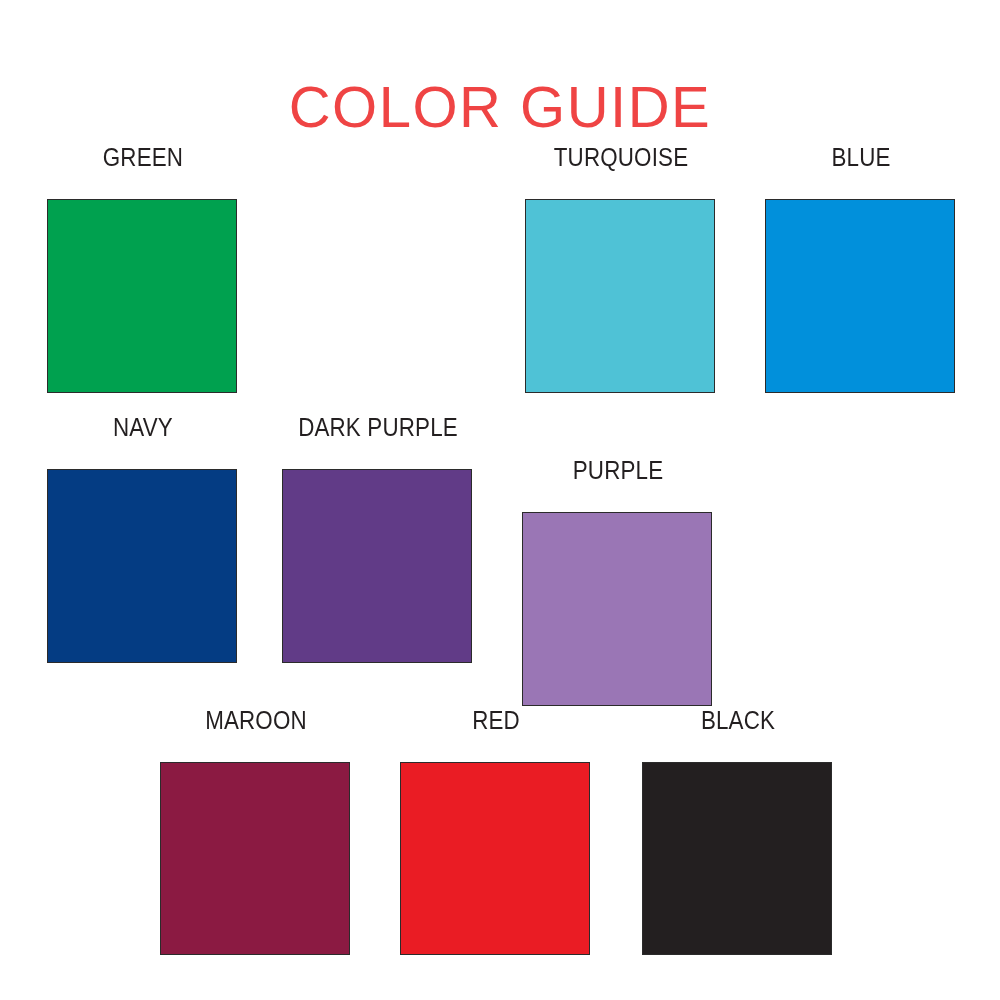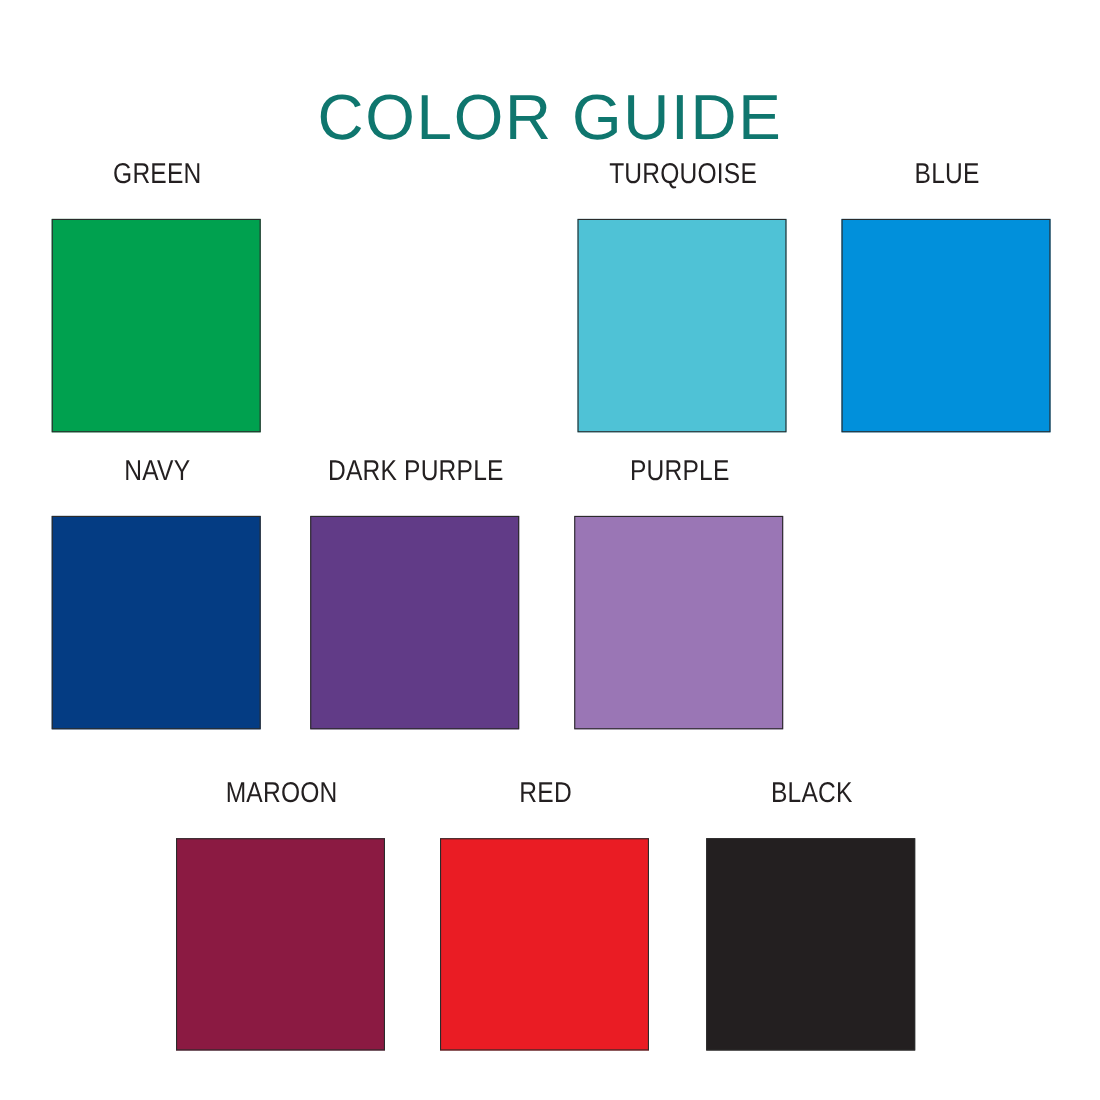--- a/index.html
+++ b/index.html
@@ -83,21 +83,21 @@
   
   .swatch-row.row-3 .swatch-chip {
     height: 193px;
   }
 </style>
 </head>
 <body style="background-color: rgb(255, 255, 255);">
 
 <div id="page-root">
 
-  <h1 class="page-title" style="color: #0f766e;">COLOR GUIDE</h1>
+  <h1 class="page-title" style="color: #ef4444;">COLOR GUIDE</h1>
 
   <div class="swatch-row row-1">
 
     <div class="swatch-cell" style="left:47px;">
       <span class="swatch-label" style="color: rgb(35, 31, 32);">GREEN</span>
       <span class="swatch-chip" style="background-color: rgb(0, 161, 79); border-color: rgb(43, 43, 43);"></span>
     </div>
 
 
     <div class="swatch-cell" style="left:525px;">
@@ -116,21 +116,21 @@
     <div class="swatch-cell" style="left:47px;">
       <span class="swatch-label" style="color: rgb(35, 31, 32);">NAVY</span>
       <span class="swatch-chip" style="background-color: rgb(4, 60, 131); border-color: rgb(43, 43, 43);"></span>
     </div>
 
     <div class="swatch-cell" style="left:282px;">
       <span class="swatch-label" style="color: rgb(35, 31, 32);">DARK PURPLE</span>
       <span class="swatch-chip" style="background-color: rgb(97, 59, 135); border-color: rgb(43, 43, 43);"></span>
     </div>
 
-    <div class="swatch-cell" style="left:522px;">
+    <div class="swatch-cell" style="left:522px;margin-top:43px;">
       <span class="swatch-label" style="color: rgb(35, 31, 32);">PURPLE</span>
       <span class="swatch-chip" style="background-color: rgb(154, 118, 181); border-color: rgb(43, 43, 43);"></span>
     </div>
 
   </div>
 
   <div class="swatch-row row-3">
 
     <div class="swatch-cell" style="left:160px;">
       <span class="swatch-label" style="color: rgb(35, 31, 32);">MAROON</span>

